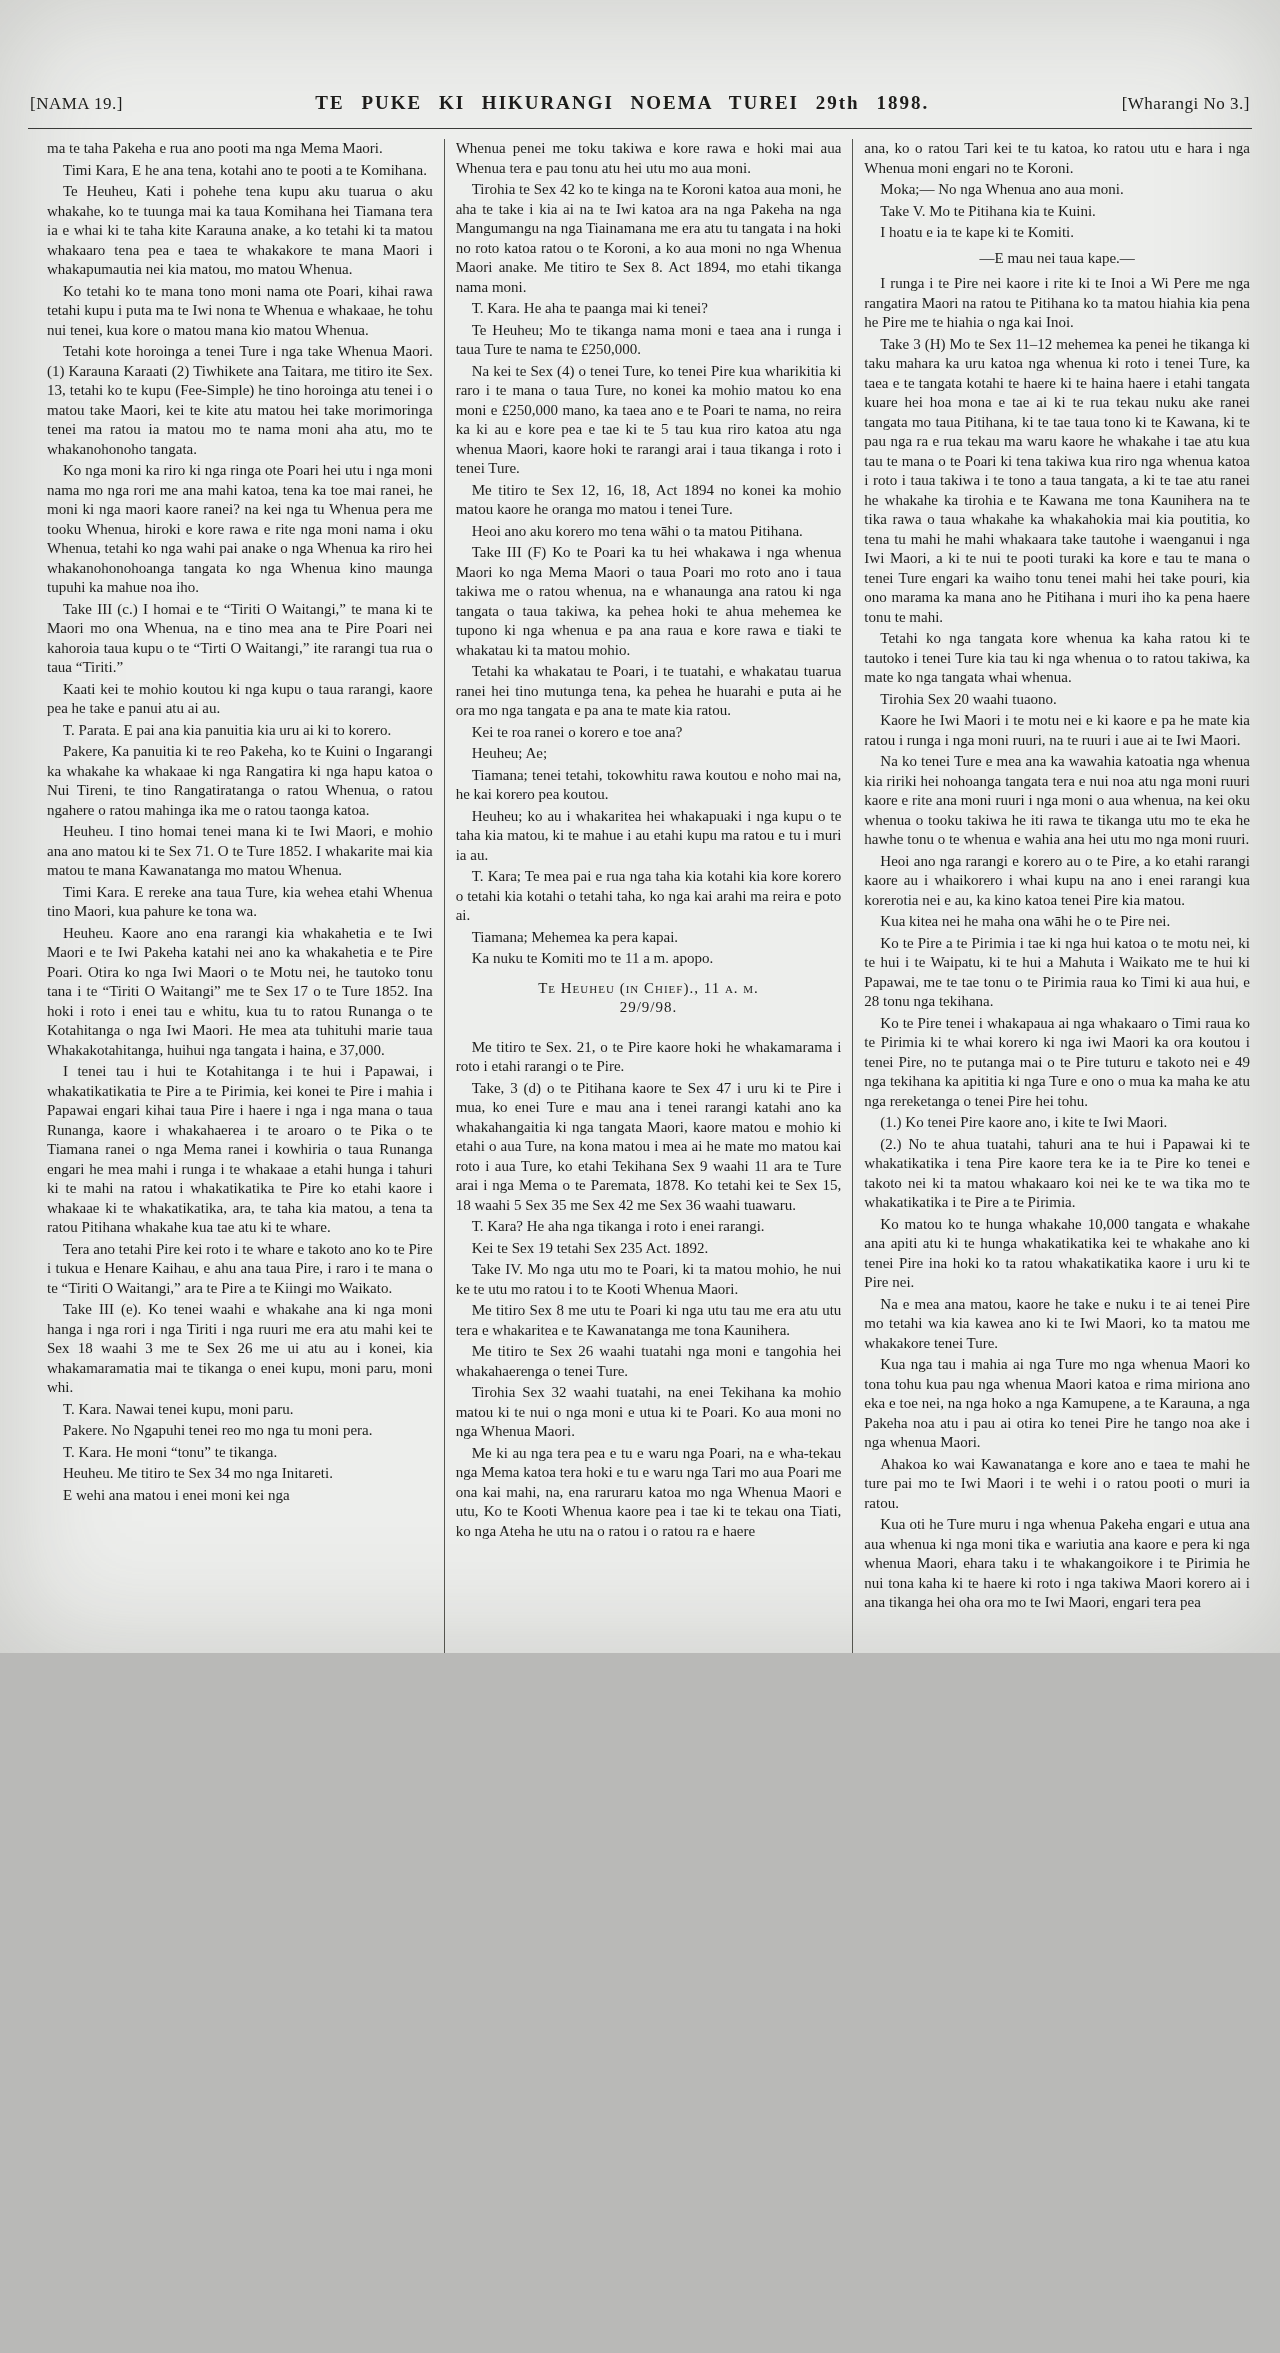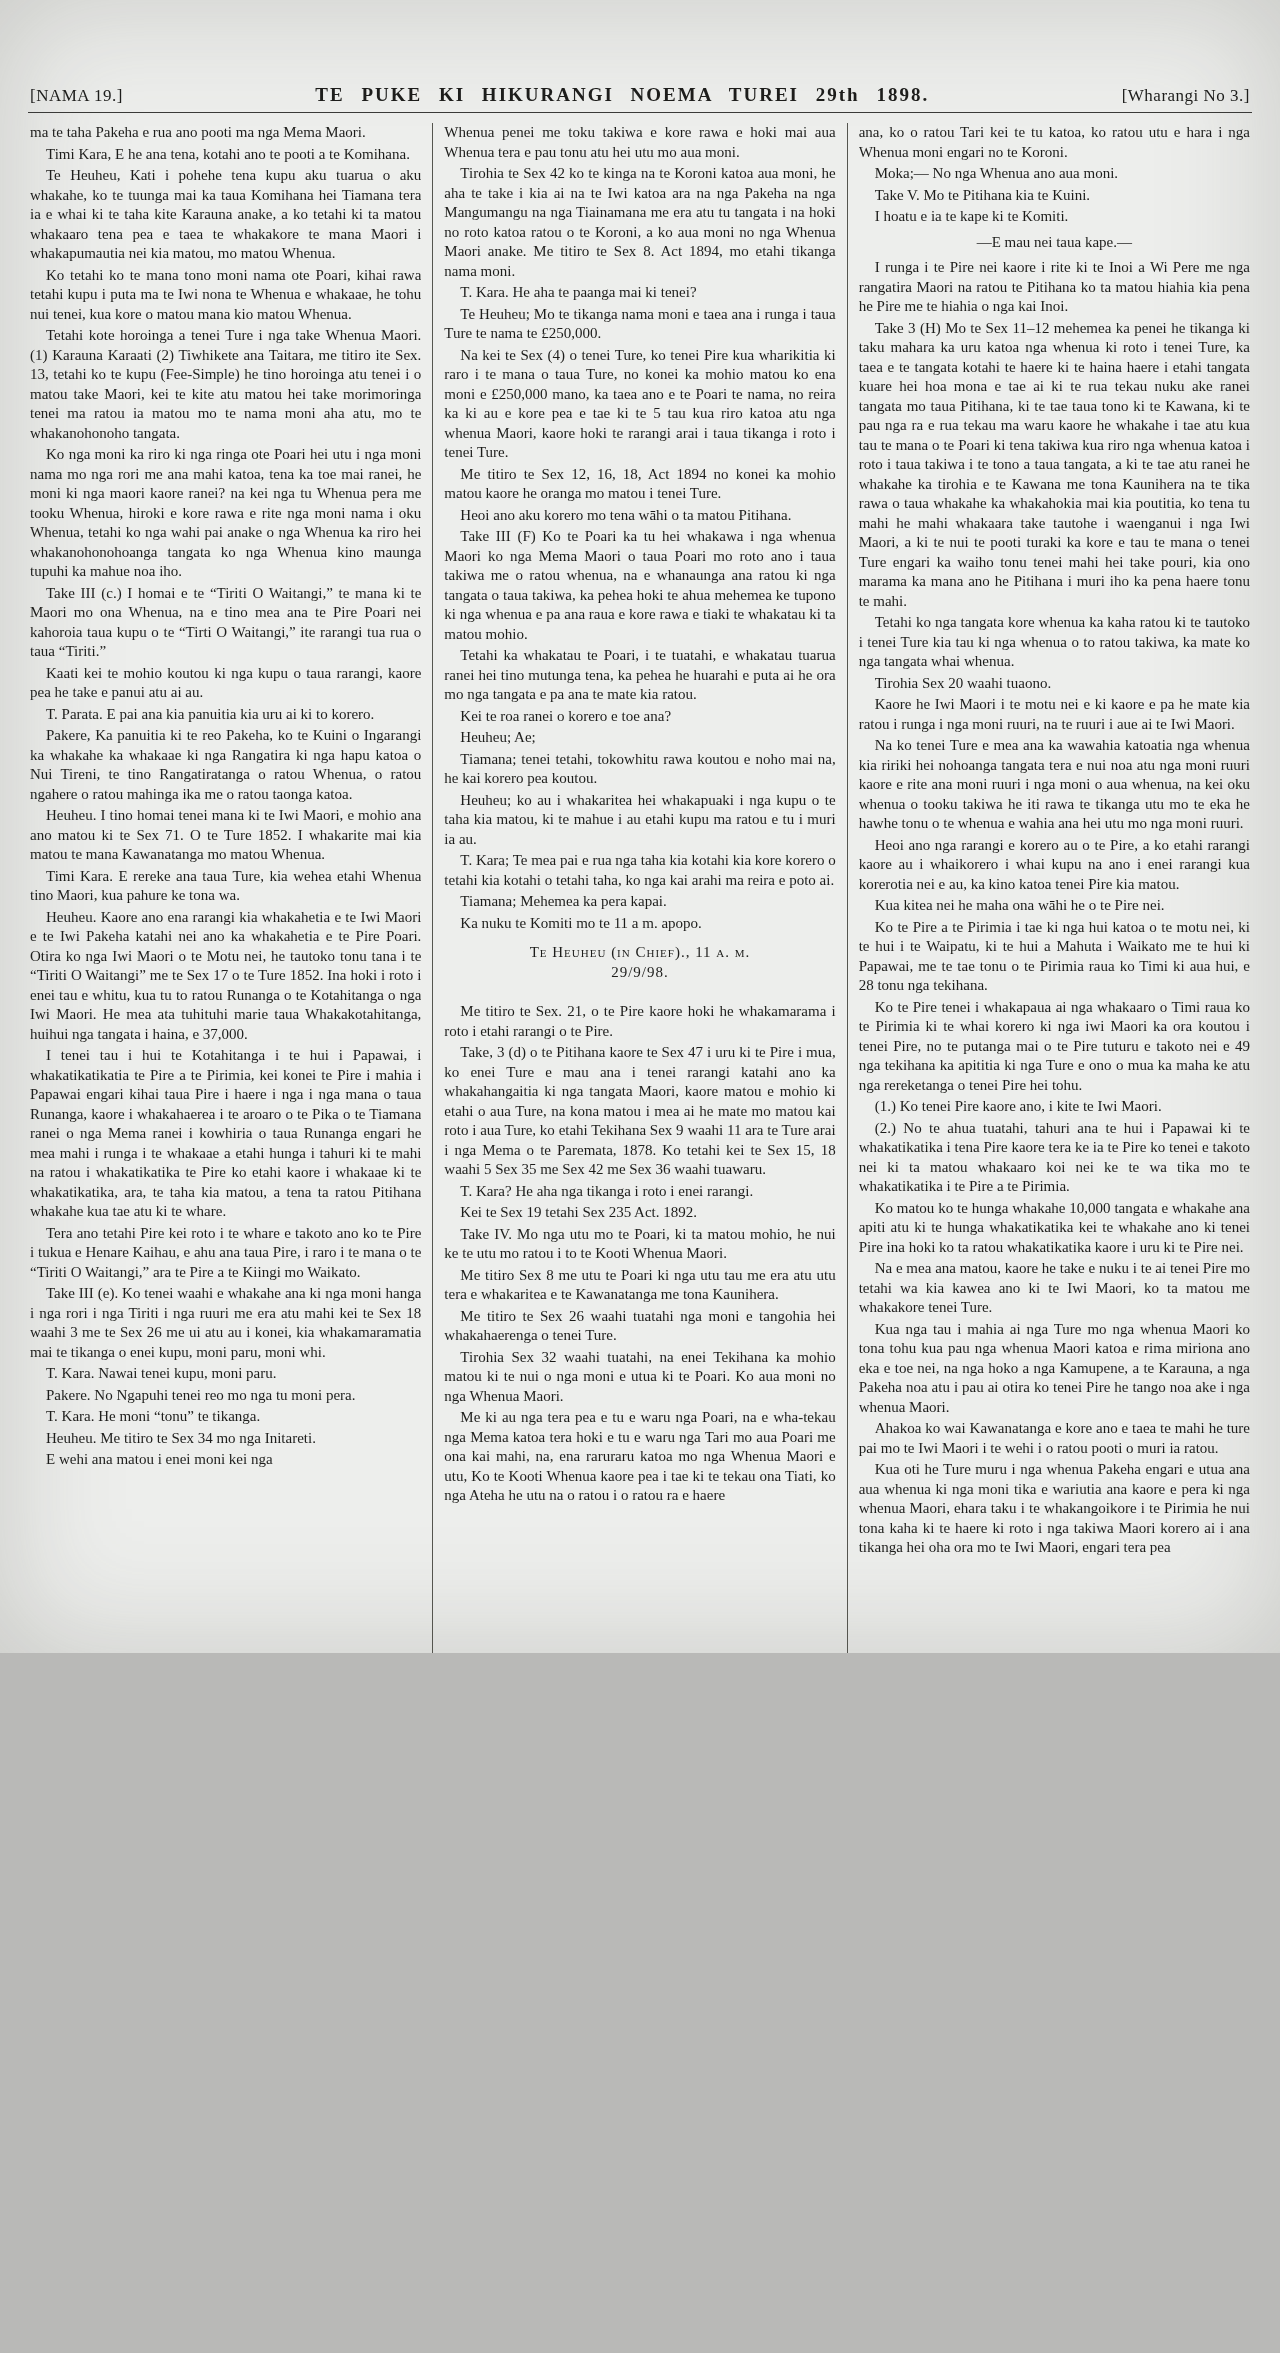--- a/index.html
+++ b/index.html
@@ -22,38 +22,38 @@
     align-items:baseline;
     justify-content:space-between;
     padding:84px 30px 6px 30px;
   }
   .masthead .marker{
     font-size:17px;
     letter-spacing:.5px;
     white-space:nowrap;
   }
   .masthead h1{
-    margin:0;
+    margin:8px;
     font-size:19px;
     font-weight:600;
     letter-spacing:2px;
     word-spacing:10px;
     text-align:center;
     flex:1;
     white-space:nowrap;
   }
   .head-rule{
     height:1px;
     background:#3a3a38;
     margin:0 28px;
   }
   .columns{
     display:flex;
     align-items:stretch;
-    padding:10px 30px 0 30px;
+    padding:10px 30px 0 47px;
     height:calc(2353px - 150px);
     overflow:hidden;
     box-sizing:border-box;
   }
   .col{
     flex:1 1 0;
     overflow:hidden;
     font-size:15px;
     line-height:19.5px;
     text-align:justify;

